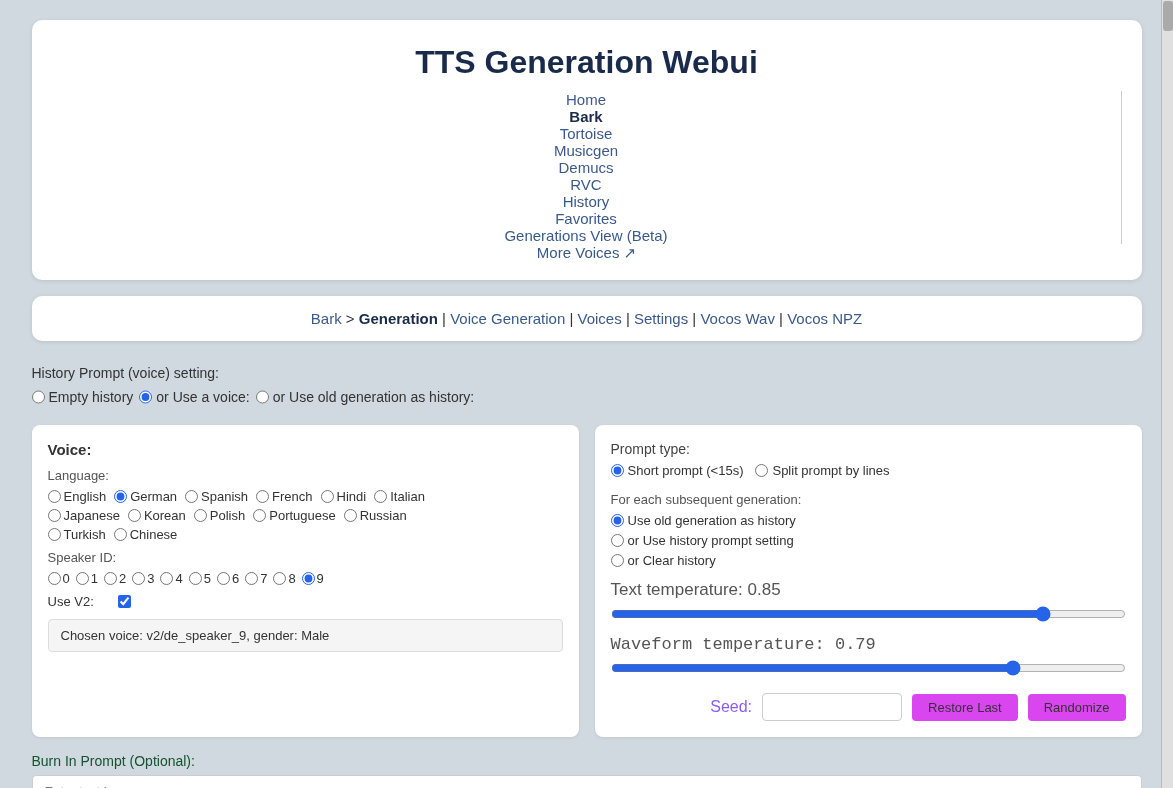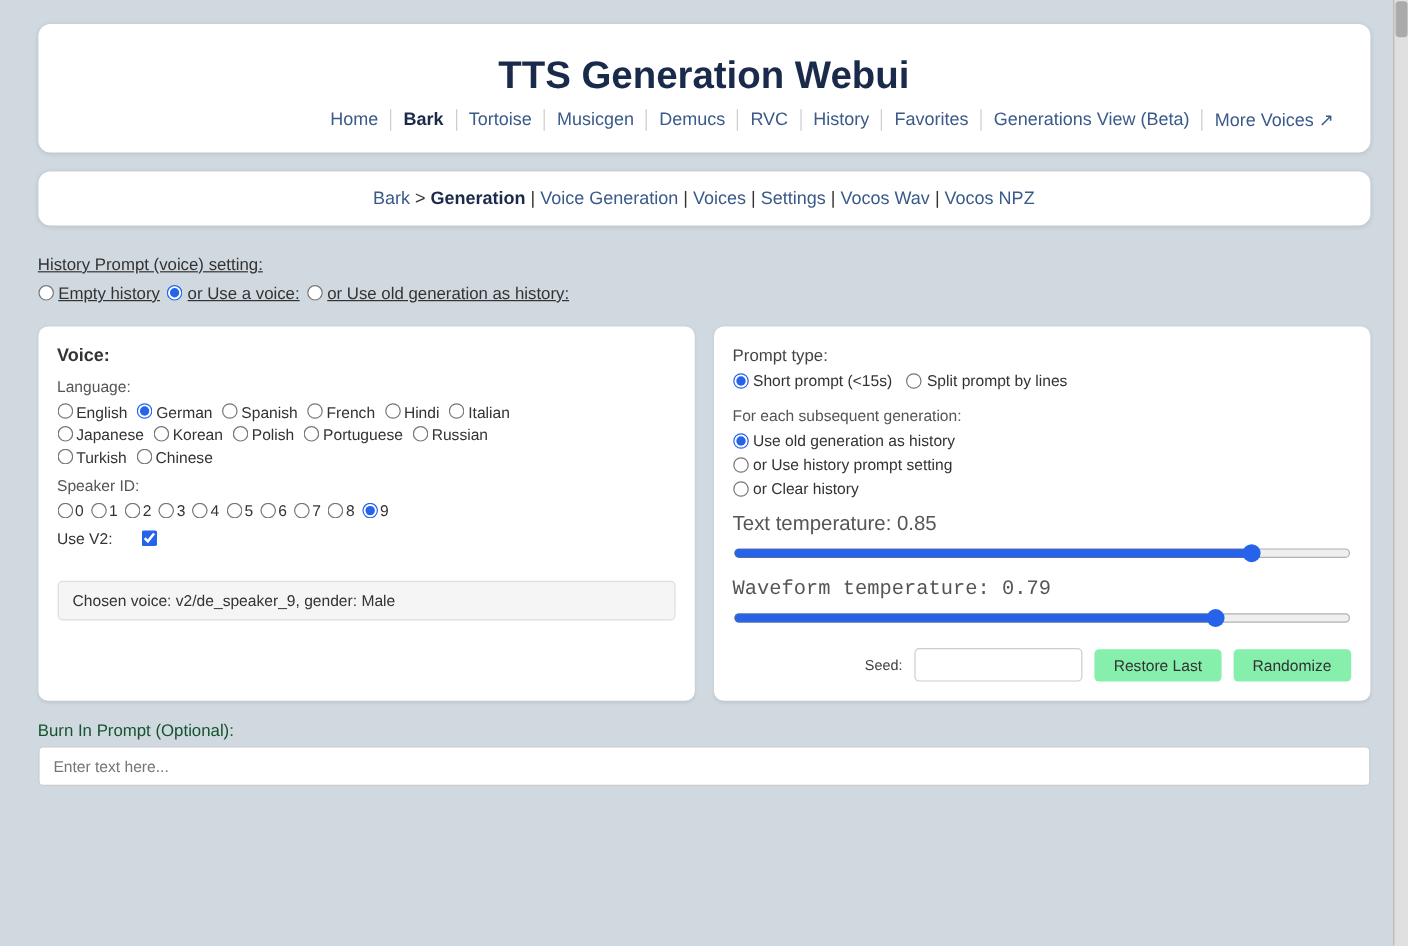--- a/index.html
+++ b/index.html
@@ -38,24 +38,25 @@
       box-shadow: 0 1px 4px rgba(0,0,0,0.1);
     }
     .header-card h1 {
       font-size: 32px;
       font-weight: bold;
       color: #1a2a4a;
       margin-bottom: 10px;
     }
     .nav-links {
       display: flex;
-      justify-content: flex-end;
+      justify-content: center;
       gap: 0;
       flex-wrap: wrap;
       font-size: 15px;
+      flex-direction: column;
     }
     .nav-links a {
       color: #3a5a8a;
       text-decoration: none;
       padding: 0 10px;
       border-right: 1px solid #ccc;
     }
     .nav-links a:last-child { border-right: none; }
     .nav-links a.active {
       font-weight: bold;
@@ -76,21 +77,20 @@
     }
     .breadcrumb-card strong { color: #1a2a4a; }
     .section-label {
       font-size: 14px;
       color: #333;
       margin-bottom: 8px;
     }
     .history-prompt-section {
       background: transparent;
       padding: 8px 0 12px 0;
-      text-decoration: underline;
     }
     .radio-row {
       display: flex;
       align-items: center;
       gap: 6px;
       flex-wrap: wrap;
       font-size: 14px;
     }
     .radio-row label {
       display: flex;
@@ -121,21 +121,21 @@
       margin-bottom: 6px;
     }
     .lang-row {
       display: flex;
       flex-wrap: wrap;
       gap: 2px 8px;
       margin-bottom: 4px;
     }
     .lang-row label {
       display: flex;
-      align-items: flex-start;
+      align-items: center;
       gap: 3px;
       font-size: 13px;
       cursor: pointer;
       white-space: nowrap;
     }
     .speaker-row {
       display: flex;
       flex-wrap: wrap;
       gap: 2px 6px;
       align-items: center;
@@ -145,21 +145,21 @@
       display: flex;
       align-items: center;
       gap: 2px;
       font-size: 13px;
       cursor: pointer;
     }
     .use-v2-row {
       display: flex;
       align-items: center;
       gap: 24px;
-      margin-bottom: 28px;
+      margin-bottom: 10px;
       font-size: 13px;
     }
     .chosen-voice-box {
       background: #f5f5f5;
       border: 1px solid #ddd;
       border-radius: 4px;
       padding: 8px 12px;
       font-size: 13px;
       color: #333;
     }
@@ -208,35 +208,35 @@
       cursor: pointer;
       accent-color: #2563eb;
     }
     .seed-row {
       display: flex;
       align-items: center;
       gap: 10px;
       margin-top: 14px;
       justify-content: flex-end;
     }
-    .seed-row label { font-size: 12px; color: #404040; }
+    .seed-row label { font-size: 16px; color: #8b5cf6; }
     .seed-input {
       border: 1px solid #ccc;
       border-radius: 4px;
       padding: 5px 10px;
       font-size: 14px;
       width: 140px;
     }
     .btn {
       padding: 6px 16px;
       border: none;
       border-radius: 4px;
       font-size: 13px;
       cursor: pointer;
-      background: #86efac;
+      background: #d946ef;
       color: #333;
     }
     .burn-section {
       margin-top: 16px;
     }
     .burn-label {
       font-size: 14px;
       color: #333;
       margin-bottom: 6px;
     }

